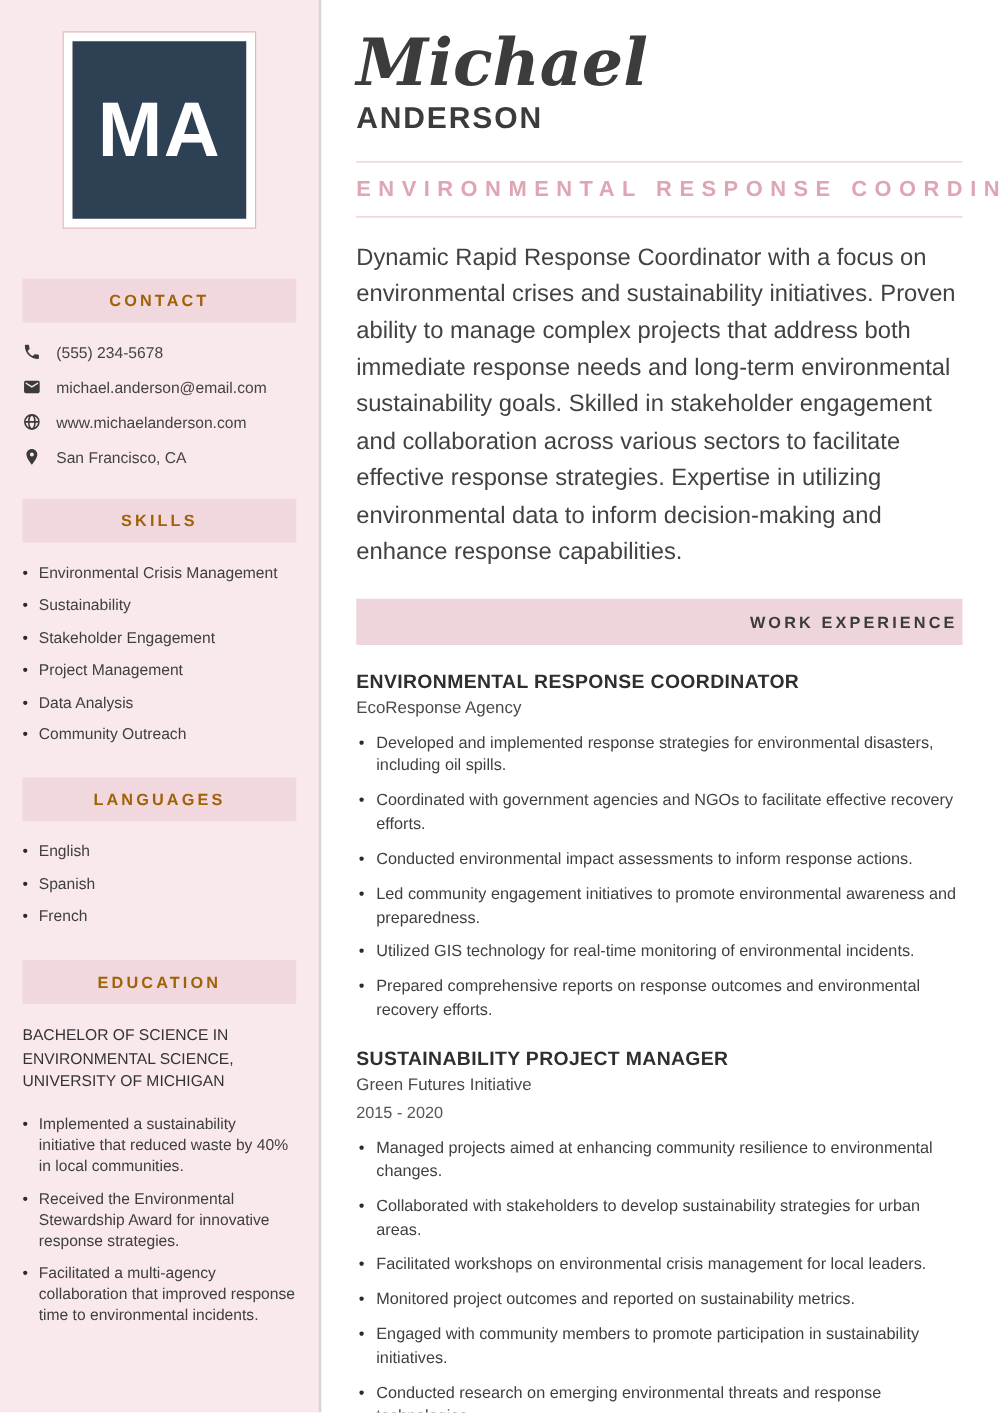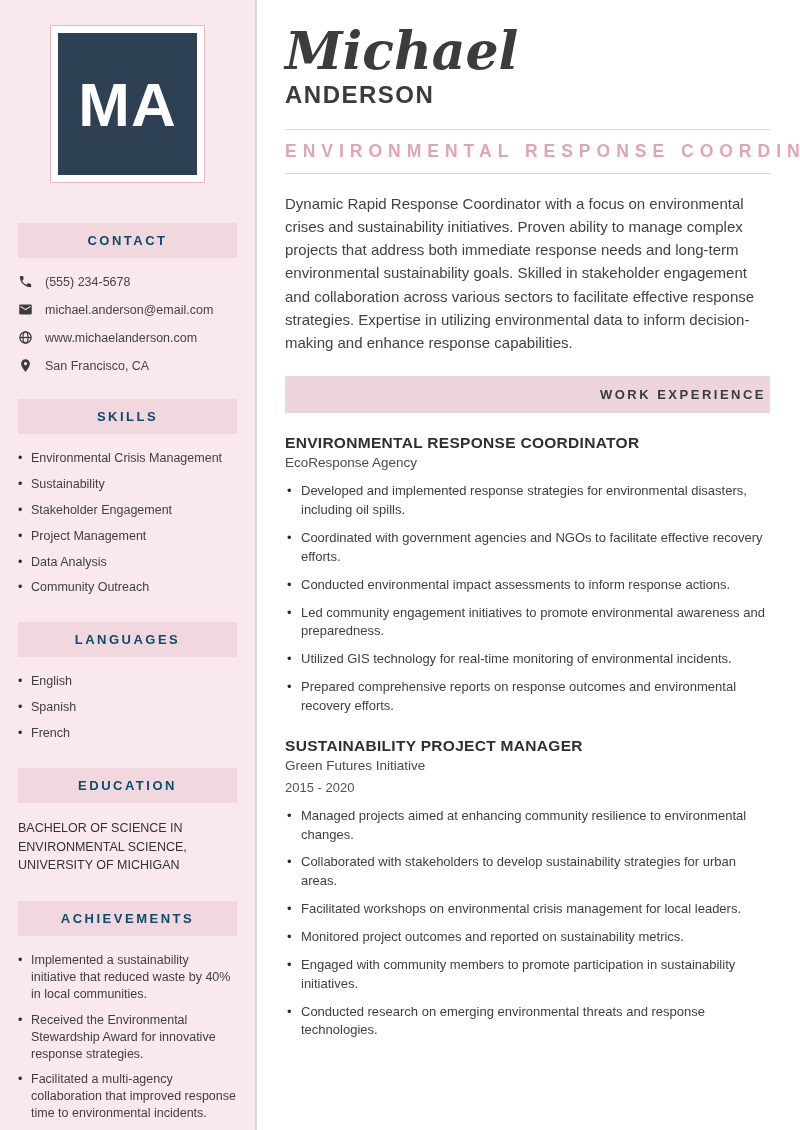--- a/index.html
+++ b/index.html
@@ -47,21 +47,21 @@
     letter-spacing: 1px;
   }
   .side-band {
     margin-top: 26px;
     background: #f0d8de;
     text-align: center;
     padding: 10px 4px;
     font-size: 13px;
     font-weight: bold;
     letter-spacing: 2.5px;
-    color: #0c4a6e;
+    color: #a16207;
   }
   .side-band.first { margin-top: 40px; }
   .contact-list { list-style: none; margin-top: 16px; }
   .contact-list li {
     display: flex;
     align-items: center;
     margin-bottom: 13px;
     font-size: 12.5px;
     color: #444444;
   }
@@ -129,21 +129,21 @@
   }
   .job-title-hero {
     font-size: 17.5px;
     font-weight: 600;
     letter-spacing: 6px;
     color: #dfa5b3;
     white-space: nowrap;
   }
   .summary {
     margin-top: 18px;
-    font-size: 15px;
+    font-size: 19px;
     line-height: 1.55;
     color: #424242;
   }
   .main-band {
     margin-top: 22px;
     background: #edd5db;
     text-align: right;
     padding: 11px 4px;
     font-size: 13px;
     font-weight: bold;
@@ -271,21 +271,20 @@
         </li>
         <li>
           <span class="dot">•</span>
           <span>French</span>
         </li>
       </ul>
 
     <div class="side-band">EDUCATION</div>
     <p class="degree">BACHELOR OF SCIENCE IN ENVIRONMENTAL SCIENCE, UNIVERSITY OF MICHIGAN</p>
 
-    <div class="side-band">ACHIEVEMENTS</div>
     <ul class="side-list">
         <li>
           <span class="dot">•</span>
           <span>Implemented a sustainability initiative that reduced waste by 40% in local communities.</span>
         </li>
         <li>
           <span class="dot">•</span>
           <span>Received the Environmental Stewardship Award for innovative response strategies.</span>
         </li>
         <li>

